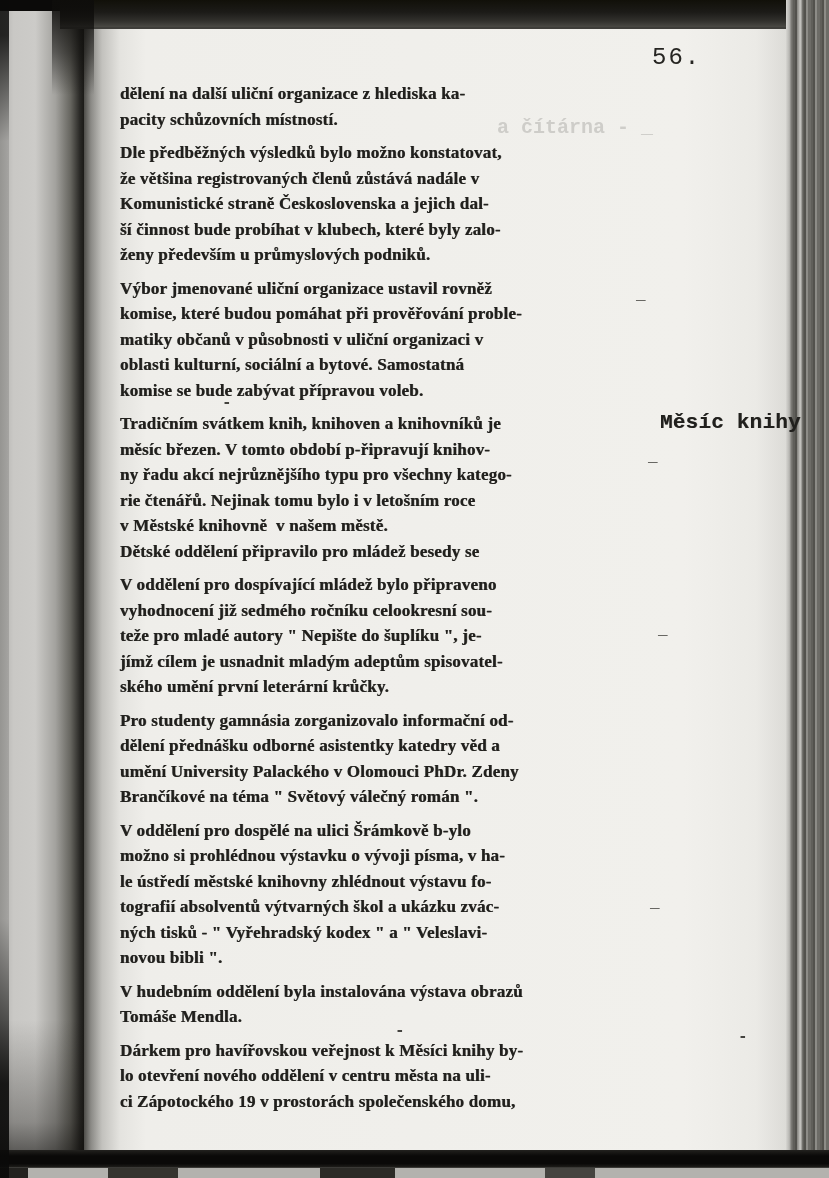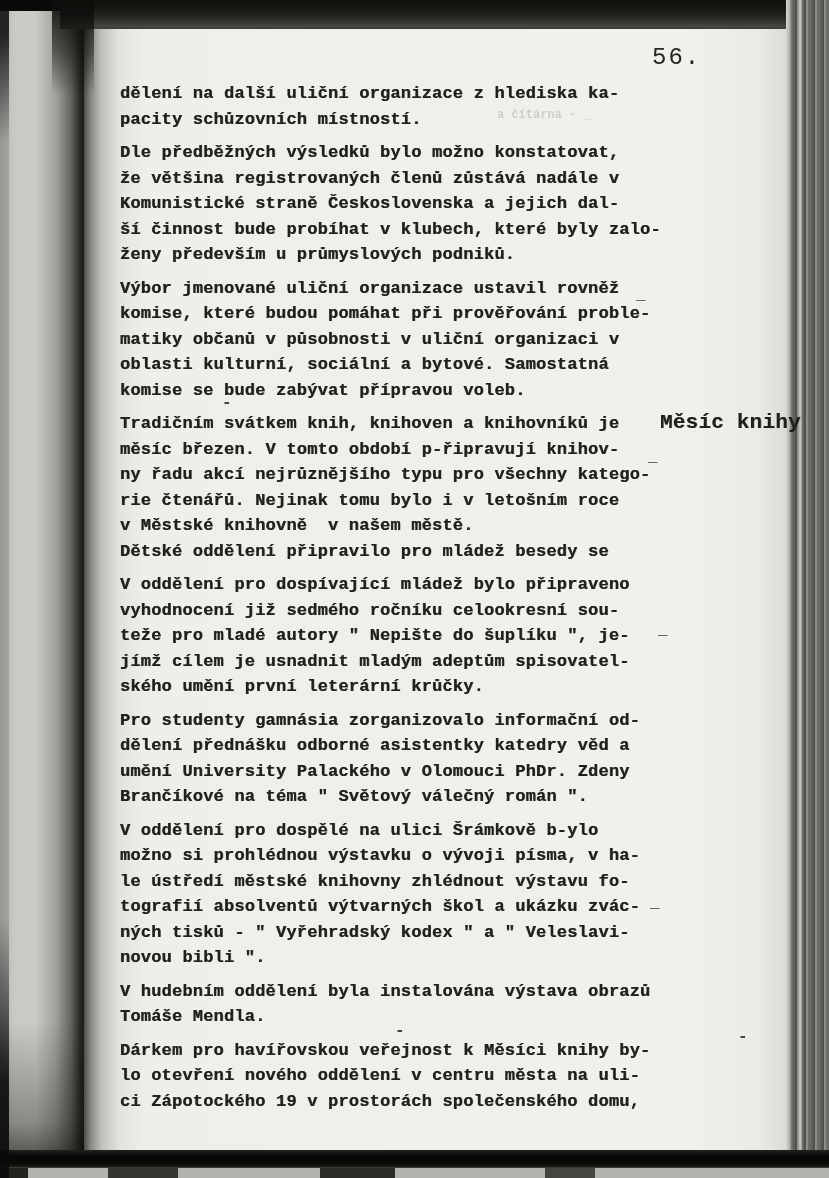--- a/index.html
+++ b/index.html
@@ -65,32 +65,33 @@
     background-color:#b3b2ae;
     border-top:1px solid #3a3936;
   }
 
   
   .page-number {
     position:absolute; left:652px; top:44px;
     font-size:24px; font-weight:500; color:#262522; letter-spacing:2px;
   }
   .ghost-text {
-    position:absolute; left:497px; top:108px;
-    font-size:12px; font-weight:600; color:#8a8985;
+    position:absolute; left:497px; top:116px;
+    font-size:20px; font-weight:600; color:#8a8985;
     opacity:.33; filter:blur(.4px); white-space:nowrap;
   }
   .text-block {
     position:absolute; left:120px; top:81px; width:562px;
     font-size:17px; font-weight:600; color:#21201d; letter-spacing:.2px;
   }
   .para { margin:0 0 8px 0; position:relative; }
   .line {
     white-space:pre; height:25.5px; line-height:25.5px;
     text-shadow:.4px 0 0 rgba(33,32,29,.55), -.3px .3px 0 rgba(33,32,29,.3);
+    font-family:Liberation Serif, serif;
   }
   .margin-note {
     position:absolute; left:540px; top:0; white-space:nowrap;
     font-size:21px; font-weight:700; color:#21201d;
     text-shadow:.4px 0 0 rgba(33,32,29,.55);
   }
   .artifact {
     position:absolute; color:#44433f; font-size:16px; font-weight:600;
     line-height:10px; white-space:pre;
   }

